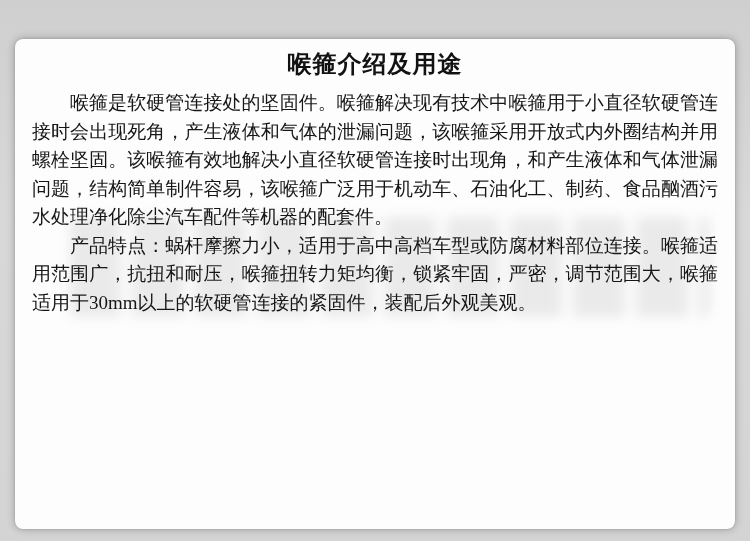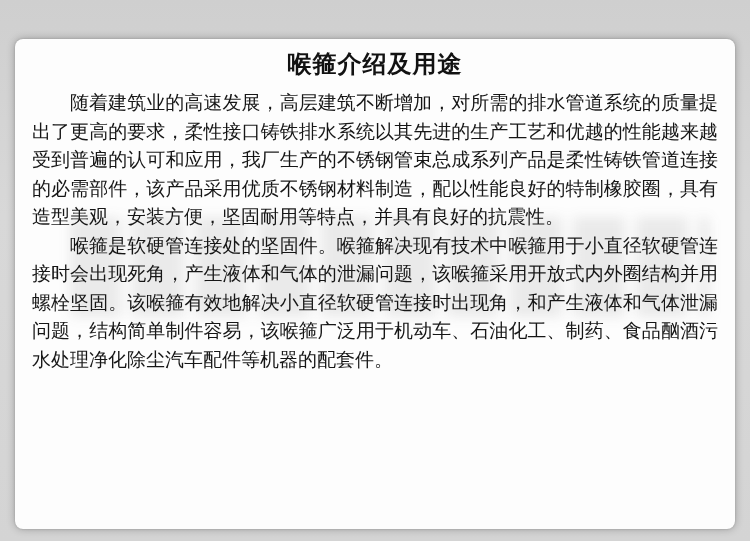--- a/index.html
+++ b/index.html
@@ -76,17 +76,17 @@
   }
 </style>
 </head>
 <body>
 
 <div class="paper">
   <div class="paper-inner">
     <div class="watermark"></div>
     <h1 class="title">喉箍介绍及用途</h1>
     <div class="bodytext">
-      <p>随着建筑业的高速发展，高层建筑不断增加，对所需的排水管道系统的质量提出了更高的要求，柔性接口铸铁排水系统以其先进的生产工艺和优越的性能越来越受到普遍的认可和应用，我厂生产的不锈钢管束总成系列产品是柔性铸铁管道连接的必需部件，该产品采用优质不锈钢材料制造，配以性能良好的特制橡胶圈，具有造型美观，安装方便，坚固耐用等特点，并具有良好的抗震性。</p>
       <p>喉箍是软硬管连接处的坚固件。喉箍解决现有技术中喉箍用于小直径软硬管连接时会出现死角，产生液体和气体的泄漏问题，该喉箍采用开放式内外圈结构并用螺栓坚固。该喉箍有效地解决小直径软硬管连接时出现角，和产生液体和气体泄漏问题，结构简单制件容易，该喉箍广泛用于机动车、石油化工、制药、食品酗酒污水处理净化除尘汽车配件等机器的配套件。</p>
+      <p>产品特点：蜗杆摩擦力小，适用于高中高档车型或防腐材料部位连接。喉箍适用范围广，抗扭和耐压，喉箍扭转力矩均衡，锁紧牢固，严密，调节范围大，喉箍适用于30mm以上的软硬管连接的紧固件，装配后外观美观。</p>
     </div>
   </div>
 </div>
 
 </body></html>

